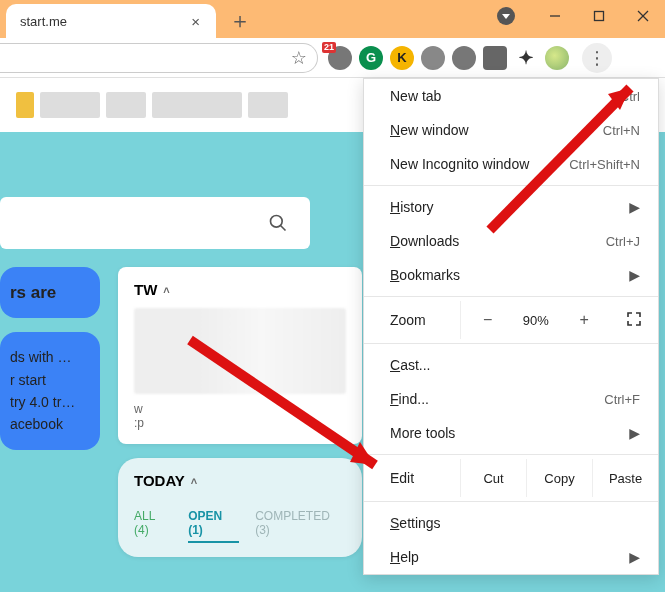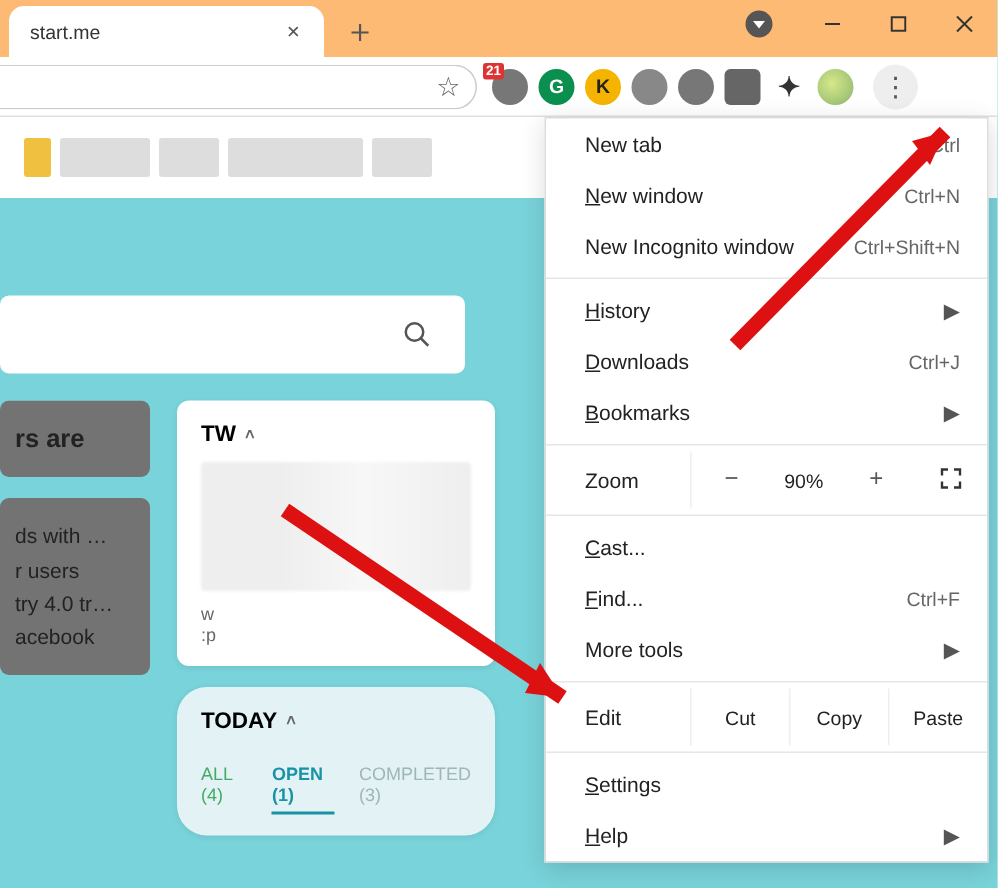--- a/index.html
+++ b/index.html
@@ -38,23 +38,23 @@
   .page-topbar { height: 54px; background: #fff; display: flex; align-items: center; padding: 0 16px; }
   .blur-seg { display:inline-block; background:#ddd; height:26px; margin-right:6px; border-radius:2px;}
   .share-row { display: flex; justify-content: flex-end; padding: 14px 24px 10px 0; }
   .share-btn { background:#358b8b; color:#fff; border:none; border-radius:20px; padding: 9px 24px; font-size:15px; }
 
   .search-card { background:#fff; border-radius:6px; height:52px; margin: 6px 12px 18px 0; display:flex; align-items:center; justify-content:flex-end; padding-right:22px; width: 310px; }
   .search-card svg { width:20px; height:20px; stroke:#555; fill:none; stroke-width:2; }
 
   .cards-row { display:flex; gap:18px; padding-right:12px; align-items:flex-start; }
   .left-col { width: 100px; overflow:hidden; padding-left:0; }
-  .snippet { background:#737373; border-radius:6px; padding:14px 10px; font-size:14px; color:#222; line-height:1.6; }
+  .snippet { background:#3b82f6; border-radius:16px; padding:14px 10px; font-size:14px; color:#222; line-height:1.6; }
   .snippet.title { font-weight:700; font-size:17px; margin-bottom:14px; padding:12px 10px; }
-  .card { background:#fff; border-radius:8px; padding:14px 16px; width:212px; box-shadow:0 1px 4px rgba(0,0,0,0.08); }
+  .card { background:#fff; border-radius:8px; padding:14px 16px; width:244px; box-shadow:0 1px 4px rgba(0,0,0,0.08); }
   .card h3 { font-size:15px; font-weight:700; display:flex; align-items:center; gap:6px; margin-bottom:10px; }
   .card h3 .chev { font-size:11px; color:#666; }
   .card .blurimg { height:86px; background:linear-gradient(90deg,#eee 30%,#f7f7f7 60%,#eee); border-radius:3px; margin-bottom:8px; filter:blur(1px);}
   .card .meta { font-size:12px; color:#666; }
 
   .card.today { background:#e3f3f5; margin-top:14px;border-radius:20px; }
   .tabsrow { display:flex; gap:16px; font-size:12px; color:#4a6; margin-top:20px; }
   .tabsrow span { padding-bottom:4px; }
   .tabsrow .active { color:#1893a6; border-bottom:2px solid #1893a6; font-weight:600; }
   .tabsrow .dim { color:#9fb5b7; }
@@ -152,21 +152,21 @@
           <line x1="15" y1="15" x2="21" y2="21"></line>
         </svg>
     </div>
   </div>
 
   <div class="cards-row">
     <div class="left-col">
       <div class="snippet title">rs are</div>
       <div class="snippet" style="margin-top:2px">
         <div>ds with …</div>
-        <div>r users</div>
+        <div>r start</div>
         <div>try 4.0 tr…</div>
         <div>acebook</div>
       </div>
     </div>
 
     <div>
       <div class="card">
         <h3>
           <span>TW</span>
           <span class="chev">˄</span>

